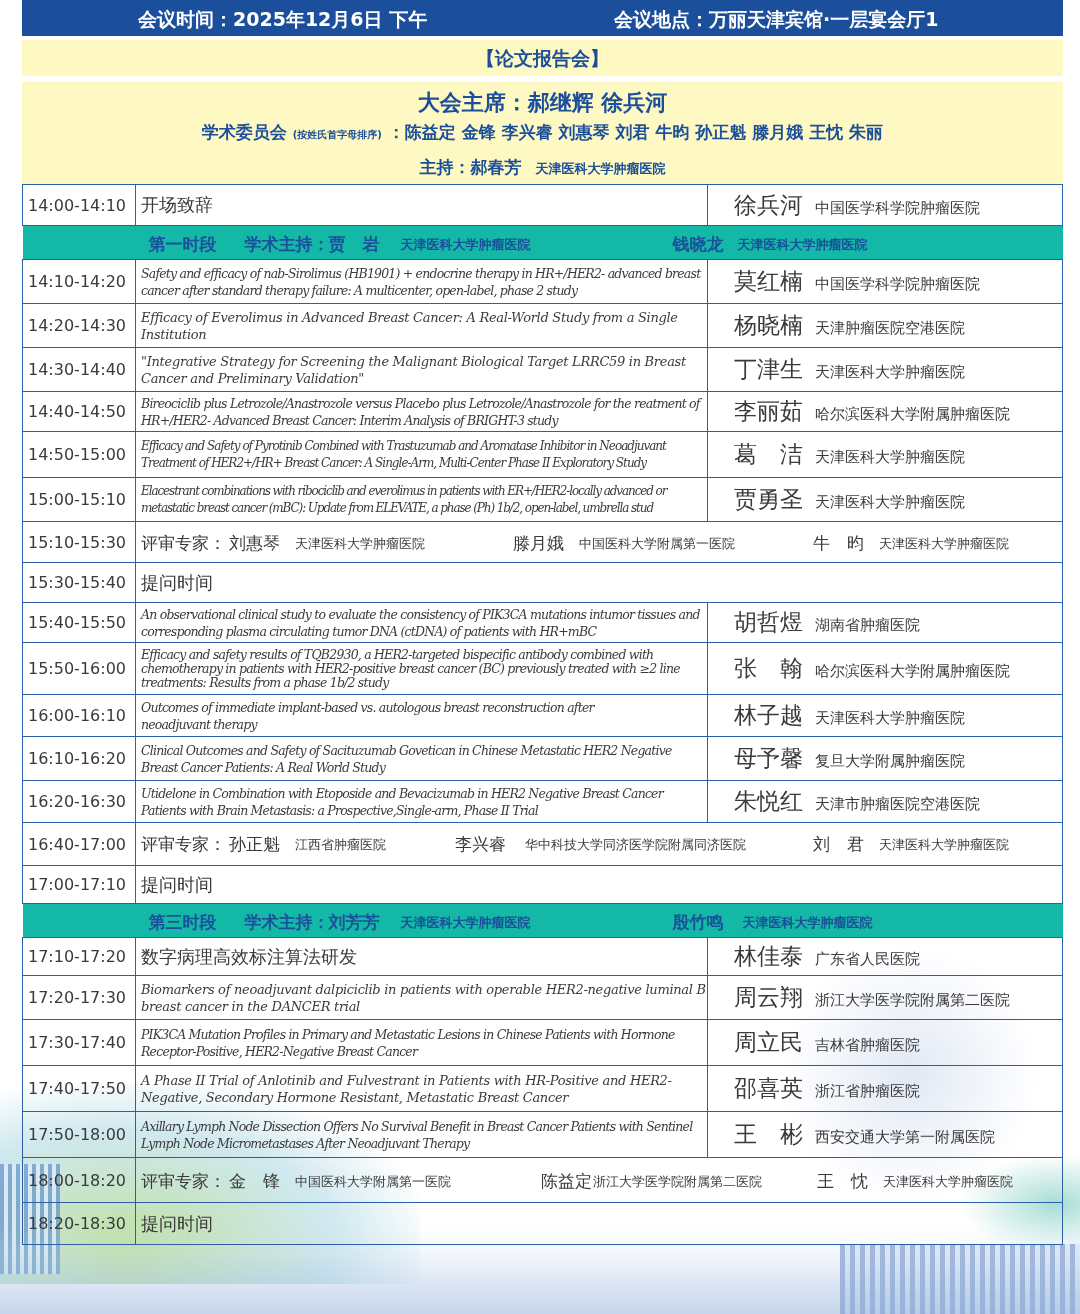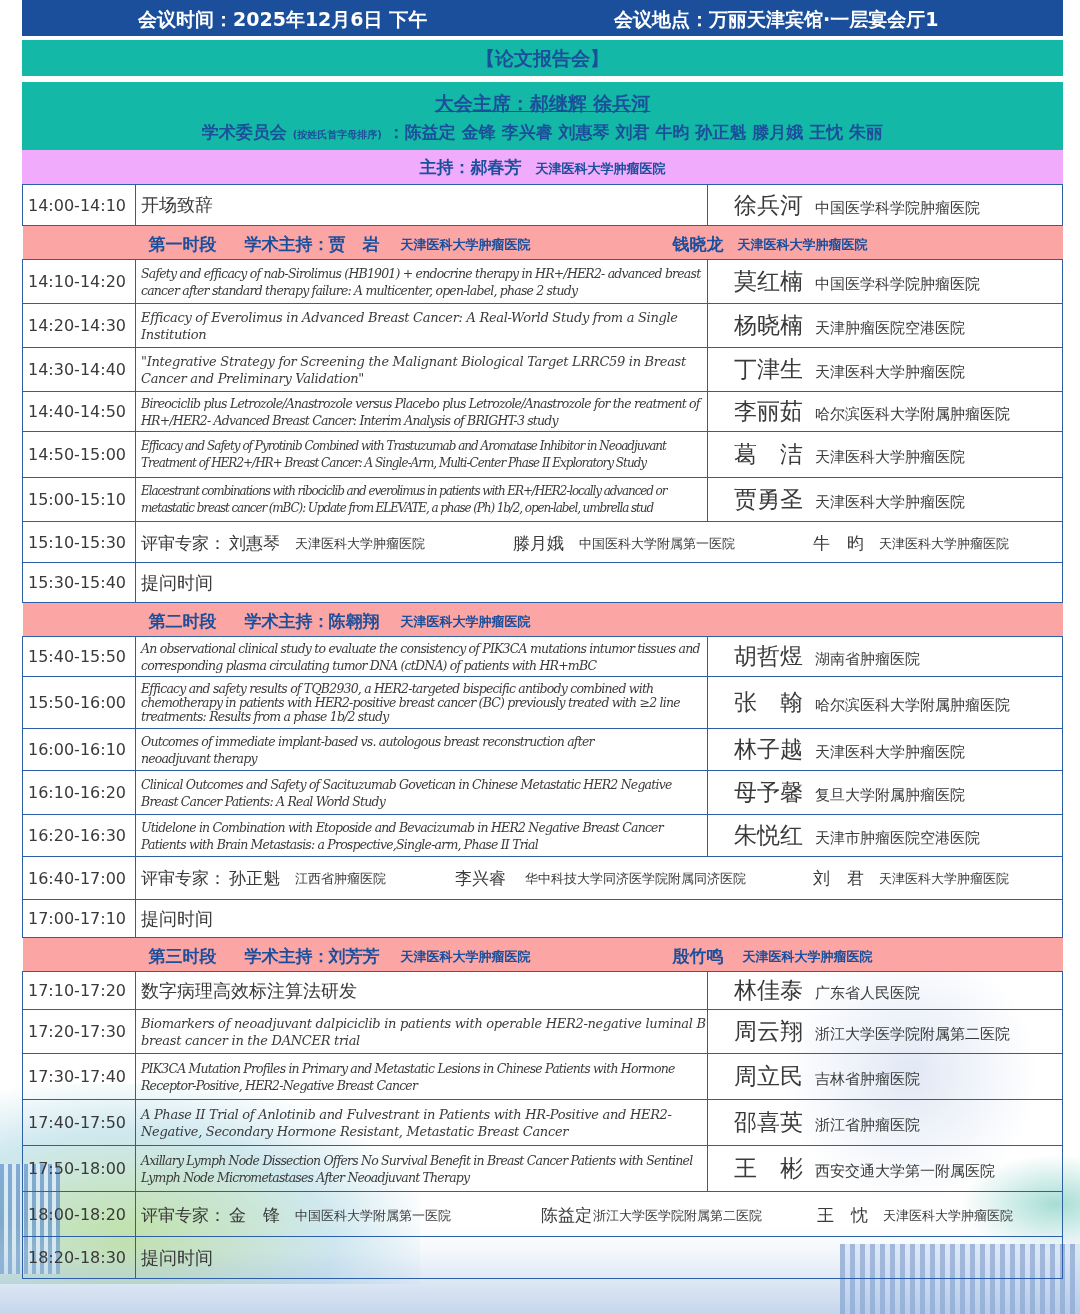--- a/index.html
+++ b/index.html
@@ -29,42 +29,42 @@
 
   .content { position: relative; z-index: 1; }
 
   .top-bar {
     height: 36px; background: #1b4f9b; color: #fff;
     display: flex; align-items: center; font-weight: bold; font-size: 19px;
   }
   .top-bar .t-left { position: absolute; left: 116px; top: 7px; }
   .top-bar .t-right { position: absolute; left: 592px; top: 7px; }
 
-  .band { background: #14b8a6; color: #1b4f9b; font-weight: bold; text-align: center; }
+  .band { background: #fef9c3; color: #1b4f9b; font-weight: bold; text-align: center; }
   .band-title { margin-top: 4px; height: 36px; line-height: 36px; font-size: 19px; }
   .band-chairs { margin-top: 6px; height: 68px; padding-top: 8px; }
-  .band-chairs .line1 { font-size: 19px; height: 26px; line-height: 26px; text-decoration: underline; }
+  .band-chairs .line1 { font-size: 22px; height: 26px; line-height: 26px; }
   .band-chairs .line2 { font-size: 17px; height: 32px; line-height: 32px; }
   .band-chairs .small { font-size: 10px; font-weight: bold; margin-top: 16px; }
-  .host-band { background: #f0abfc; height: 34px; line-height: 34px; text-align: center; color: #1b4f9b; font-weight: bold; font-size: 17px; }
+  .host-band { background: #fef9c3; height: 34px; line-height: 34px; text-align: center; color: #1b4f9b; font-weight: bold; font-size: 17px; }
   .host-band .inst { font-size: 13px; margin-left: 8px; }
 
   table.sched { width: 1041px; border-collapse: collapse; table-layout: fixed; }
   table.sched td { border: 1.5px solid #2d5fa8; vertical-align: middle; }
   td.time { width: 113px; font-size: 16px; color: #3a3a3a; padding-left: 5px; white-space: nowrap; }
   td.topic { width: 572px; padding-left: 5px; color: #3a3a3a; }
   td.speaker { padding-left: 26px; color: #3a3a3a; white-space: nowrap; }
   td.full { padding-left: 5px; color: #3a3a3a; }
   .zh-topic { font-size: 18px; }
   .en-topic { font-family: "DejaVu Serif", "Liberation Serif", serif; font-style: italic; font-size: 13px; line-height: 17px; letter-spacing: -0.3px; }
   .en-topic.condensed { letter-spacing: -0.8px; font-size: 12.5px; }
   .sp-name { font-size: 23px; display: inline-block; min-width: 56px; }
   .sp-inst { font-size: 15px; margin-left: 12px; }
 
-  tr.session td { background: #fca5a5; border-left: none; border-right: none; height: 33px; color: #1b4f9b; font-weight: bold; }
+  tr.session td { background: #14b8a6; border-left: none; border-right: none; height: 33px; color: #1b4f9b; font-weight: bold; }
   .session-row { position: relative; height: 33px; }
   .session-row span { position: absolute; top: 7px; white-space: nowrap; }
   .s-big { font-size: 17px; }
   .s-small { font-size: 13px; }
 
   .reviewer { position: relative; height: 40px; font-size: 17px; }
   .reviewer span { position: absolute; top: 10px; white-space: nowrap; }
   .reviewer .rv-inst { font-size: 13px; top: 13px; }
 </style>
 </head>
@@ -178,30 +178,20 @@
         <span style="left:672px">牛　昀</span>
         <span class="rv-inst" style="left:738px">天津医科大学肿瘤医院</span>
       </div>
           </td>
     </tr>
     <tr style="height:40px">
       <td class="time">15:30-15:40</td>
       <td class="full" colspan="2"><span class="zh-topic">提问时间</span></td>
     </tr>
 
-    <tr class="session">
-      <td colspan="3">
-            <div class="session-row">
-        <span class="s-big" style="left:126px">第二时段</span>
-        <span class="s-big" style="left:222px">学术主持：</span>
-        <span class="s-big" style="left:306px">陈翱翔</span>
-        <span class="s-small" style="left:378px;top:10px">天津医科大学肿瘤医院</span>
-      </div>
-          </td>
-    </tr>
 
     <tr style="height:40px">
       <td class="time">15:40-15:50</td>
       <td class="topic">
             <div class="en-topic condensed">An observational clinical study to evaluate the consistency of PIK3CA mutations intumor tissues and corresponding plasma circulating tumor DNA (ctDNA) of patients with HR+mBC</div>
           </td>
       <td class="speaker"><span class="sp-name">胡哲煜</span><span class="sp-inst">湖南省肿瘤医院</span></td>
     </tr>
     <tr style="height:52px">
       <td class="time">15:50-16:00</td>

